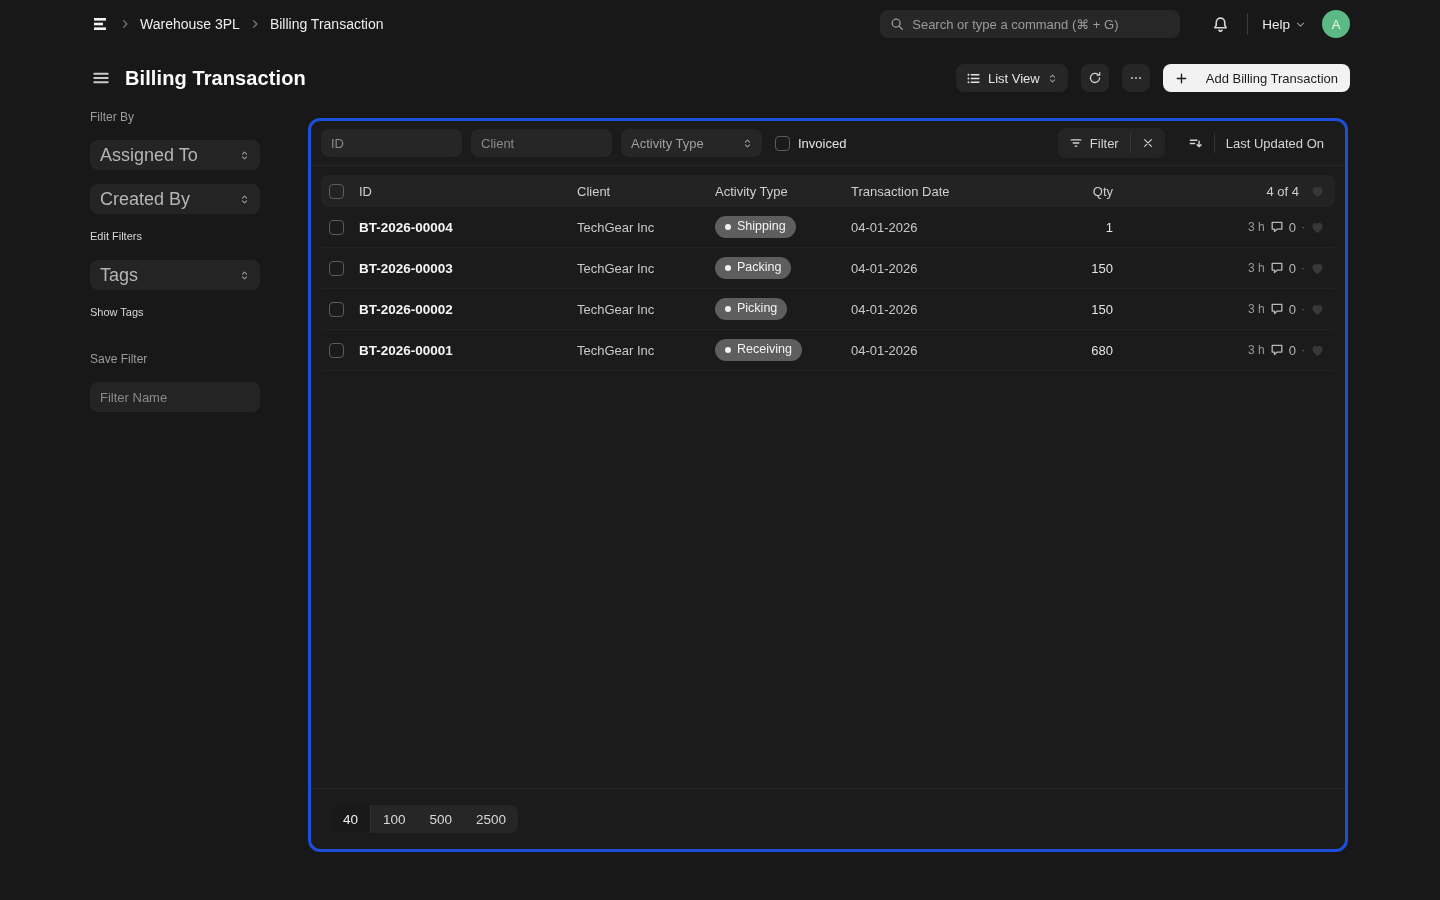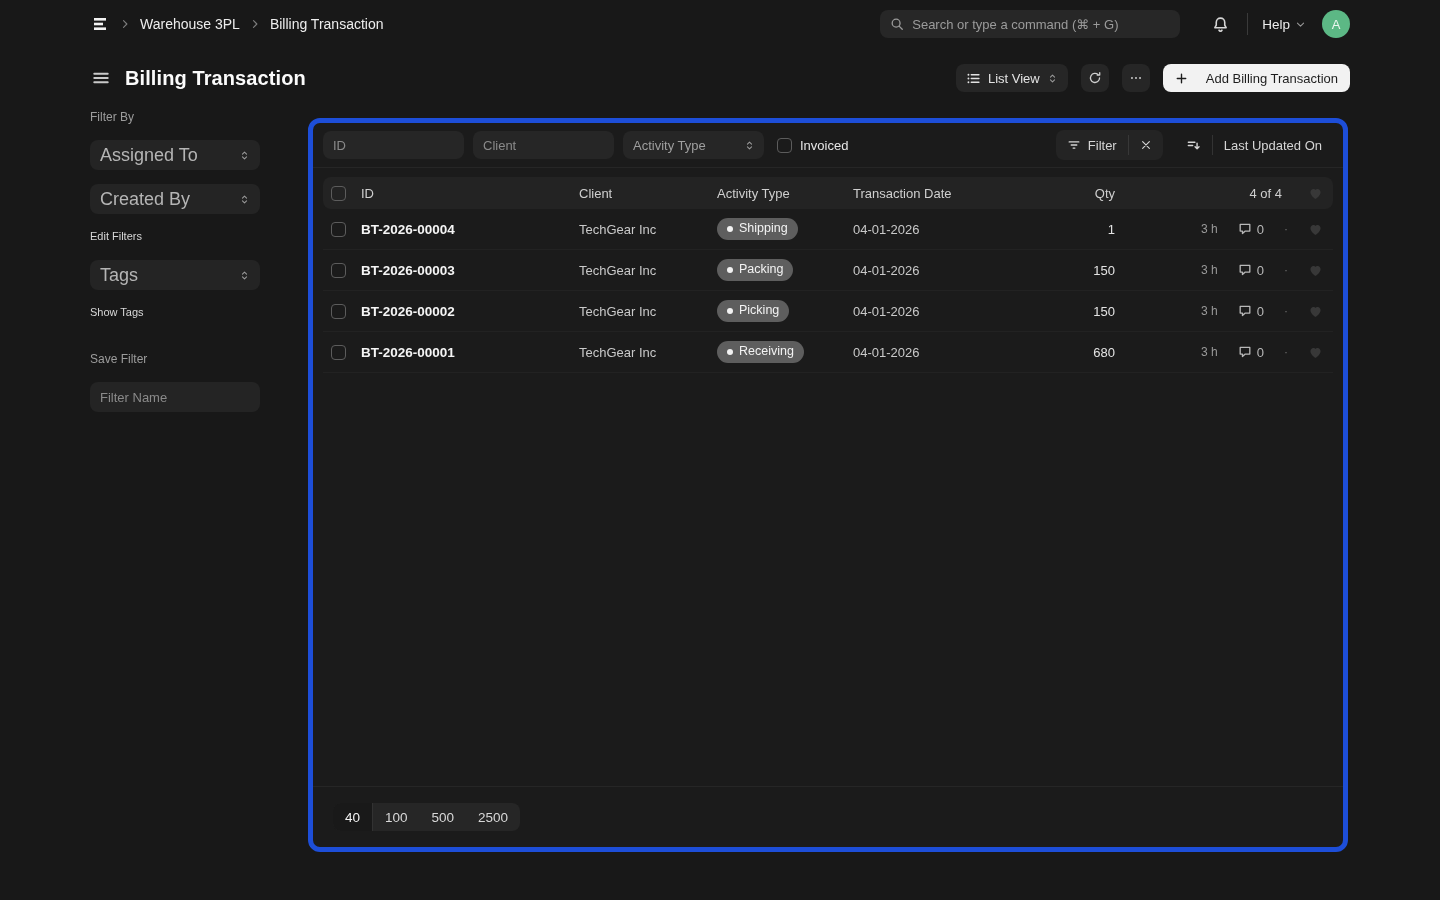--- a/index.html
+++ b/index.html
@@ -51,21 +51,21 @@
   .side-select { height:30px; background:#242424; border-radius:8px; display:flex; align-items:center;
     justify-content:space-between; padding:0 10px; color:#b5b5b5; font-size:18px; cursor:pointer; }
   .side-link { font-size:11px; color:#d8d8d8; cursor:pointer; }
   .side-input { width:100%; height:30px; background:#242424; border:none; border-radius:8px;
     padding:0 10px; color:#e0e0e0; font-size:13px; font-family:inherit; }
   .side-input::placeholder { color:#8a8a8a; } .mb14{margin-bottom:14px;} .mb16{margin-bottom:16px;}
   .mb18{margin-bottom:18px;} .mb34{margin-bottom:34px;}
 
   
   .card { position:absolute; left:308px; top:118px; width:1040px; height:734px;
-    background:#1b1b1b; border:5px solid #1d4ed8; border-radius:12px;
+    background:#1b1b1b; border:3px solid #1d4ed8; border-radius:12px;
     display:flex; flex-direction:column; }
 
   .filter-bar { display:flex; align-items:center; gap:9px; padding:7px 10px; }
   .f-input { width:141px; height:28px; background:#262626; border:none; border-radius:8px;
     padding:0 10px; color:#d5d5d5; font-size:13px; font-family:inherit; }
   .f-input::placeholder { color:#8a8a8a; }
   .f-select { width:141px; height:28px; background:#262626; border-radius:8px; display:flex;
     align-items:center; justify-content:space-between; padding:0 9px 0 10px; color:#9f9f9f;
     font-size:13px; cursor:pointer; }
   .f-check { display:flex; align-items:center; gap:8px; margin-left:4px; cursor:pointer; }
@@ -90,21 +90,21 @@
   .c-id { width:218px; }
   .c-client { width:138px; color:#c9c9c9; }
   .c-activity { width:136px; }
   .c-date { width:150px; color:#c9c9c9; }
   .c-qty { width:112px; text-align:right; color:#e3e3e3; }
   .spacer { flex:1; }
   .row-id { color:#f5f5f5; font-weight:600; font-size:13.5px; cursor:pointer; }
   .badge { display:inline-flex; align-items:center; gap:6px; background:#5e5e5e; color:#f3f3f3;
     border-radius:999px; padding:3px 10px 4px; font-size:12.5px; line-height:1.2; }
   .badge .dot { width:6px; height:6px; border-radius:50%; background:#fff; opacity:.92; }
-  .c-meta { display:flex; align-items:center; gap:20px; padding-right:10px; color:#9a9a9a; font-size:12px; }
+  .c-meta { display:flex; align-items:center; gap:5px; padding-right:10px; color:#9a9a9a; font-size:12px; }
   .comment { display:flex; align-items:center; gap:5px; color:#b8b8b8; font-size:13px; cursor:pointer; }
   .middot { color:#707070; }
   .heart-dim { color:#383838; }
   .count-label { color:#cfcfcf; font-size:13px; margin-right:6px; }
 
   
   .pager { border-top:1px solid #262626; padding:16px 20px; }
   .page-len { display:inline-flex; height:28px; background:#262626; border-radius:8px;
     overflow:hidden; align-items:stretch; }
   .pl-btn { display:flex; align-items:center; padding:0 12px; color:#d8d8d8; font-size:13.5px; cursor:pointer; }

